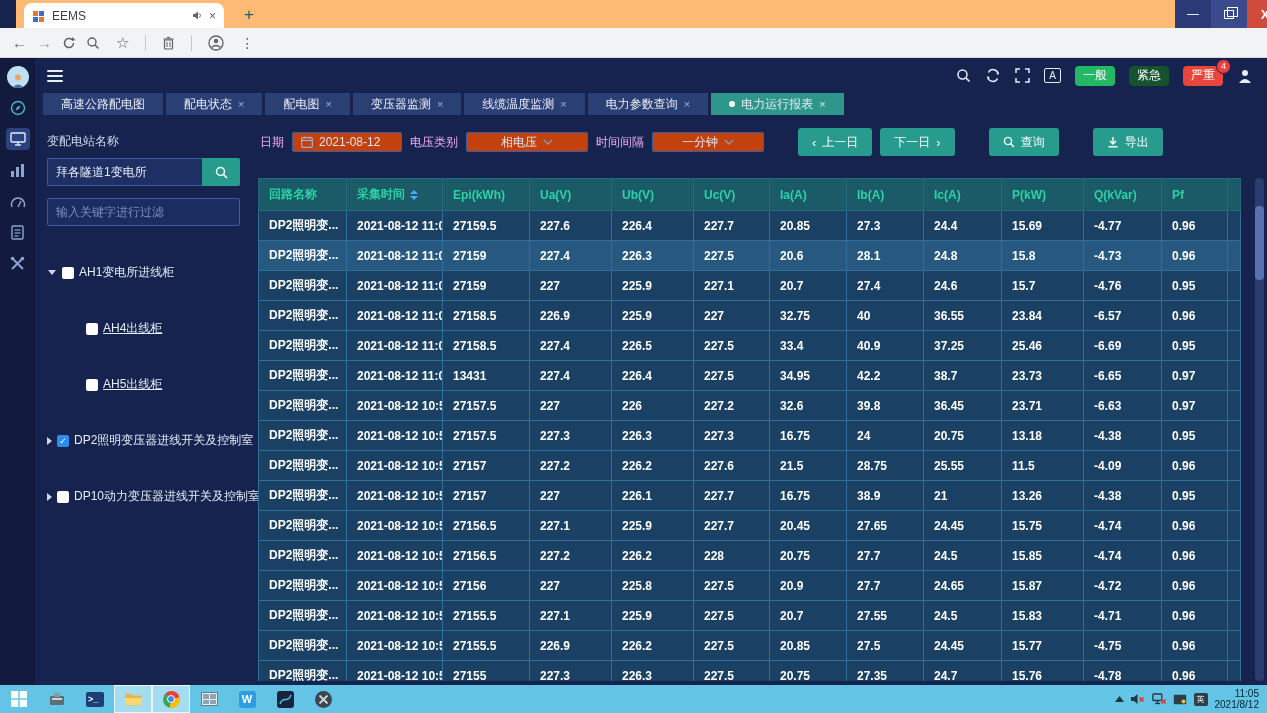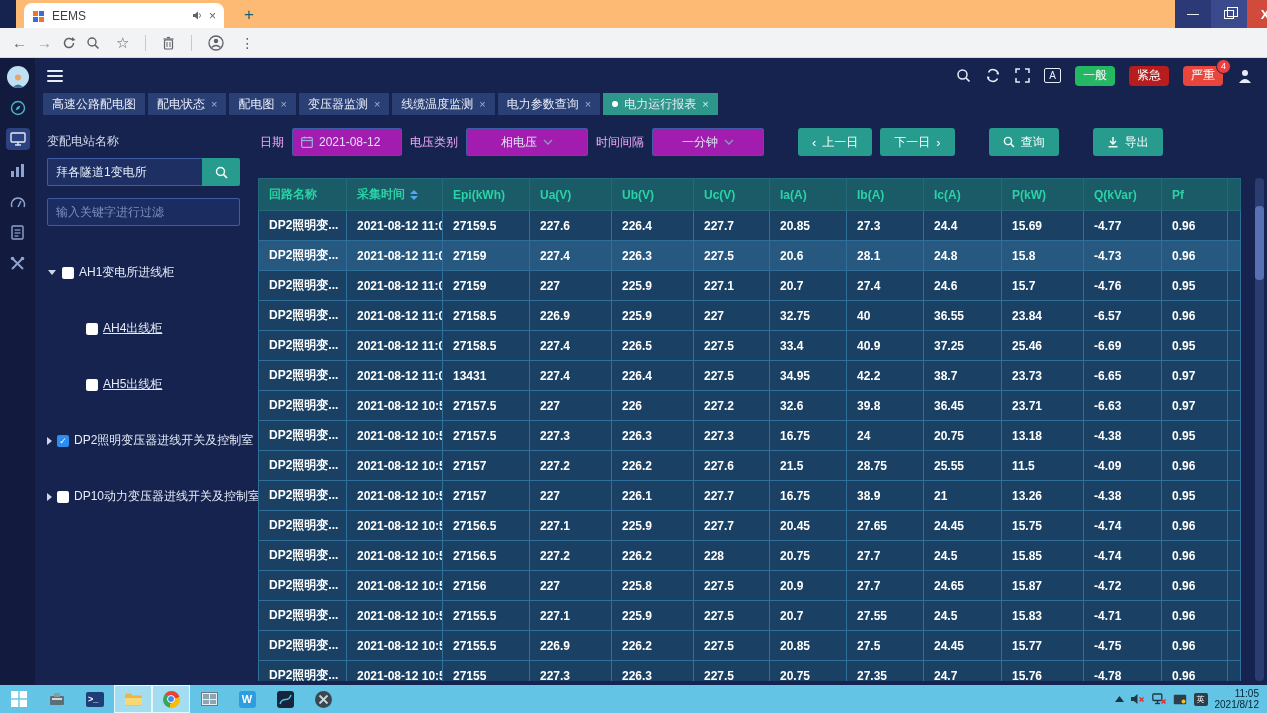--- a/index.html
+++ b/index.html
@@ -52,21 +52,21 @@
   .burger i { display:block; height:2px; background:#e6ecf8; border-radius:1px; }
   .hdr-right { margin-left:auto; display:flex; align-items:center; gap:14px; padding-right:14px; }
   .pill { height:20px; min-width:40px; padding:0 8px; border-radius:4px; color:#fff; font-size:12px;
           display:flex; align-items:center; justify-content:center; position:relative; }
   .badge { position:absolute; top:-7px; right:-8px; width:15px; height:15px; border-radius:50%;
            background:#f03e3e; color:#fff; font-size:9px; display:flex; align-items:center; justify-content:center;
            border:1px solid #16234e; }
 
   .tabrow { position:absolute; left:35px; top:35px; width:1232px; height:26px; display:flex; gap:3px; padding-left:8px; }
   .ntab { height:22px; background:#2a3f74; color:#e8ecf7; font-size:12px; display:flex; align-items:center;
-          gap:6px; padding:0 9px; white-space:nowrap; }
+          gap:6px; padding:0 18px; white-space:nowrap; }
   .ntab .x { color:#9fb0d8; font-size:11px; }
   .ntab.active { background:#2e978b; }
   .ntab.active .x { color:#d8efec; }
   .ntab .dot { width:6px; height:6px; border-radius:50%; background:#fff; }
 
   .content { position:absolute; left:35px; top:61px; width:1232px; height:566px; }
 
   
   .leftpanel { position:absolute; left:0; top:0; width:215px; height:566px; padding:14px 10px 0 12px; }
   .lp-label { color:#cfd8ee; font-size:12px; margin-bottom:8px; }
@@ -86,21 +86,21 @@
   .caret { width:10px; display:inline-flex; justify-content:center; }
   .caret.down::before { content:""; border-left:4px solid transparent; border-right:4px solid transparent; border-top:5px solid #cdd6ec; }
   .caret.right::before { content:""; border-top:4px solid transparent; border-bottom:4px solid transparent; border-left:5px solid #cdd6ec; }
   .cb { width:12px; height:12px; background:#fff; border-radius:2px; display:inline-flex; align-items:center; justify-content:center; flex:none; }
   .cb.checked { background:#2d8cf0; color:#fff; font-size:9px; }
 
   
   .main { position:absolute; left:215px; top:0; width:1017px; height:566px; }
   .toolbar { height:46px; display:flex; align-items:center; gap:8px; padding-left:10px; }
   .tlabel { color:#f0abfc; font-size:12px; }
-  .box { height:28px; background:#a21caf; border:1px solid #3c5ca6; border-radius:2px; display:flex;
+  .box { height:20px; background:#c2410c; border:1px solid #3c5ca6; border-radius:2px; display:flex;
          align-items:center; gap:6px; padding:0 8px; color:#dfe6f5; font-size:12px; }
   .box.date { width:110px; }
   .box.sel { width:122px; justify-content:center; }
   .tbtn { height:28px; background:#279b8e; border:none; border-radius:3px; color:#fff; font-size:12px;
           display:flex; align-items:center; gap:6px; padding:0 14px; }
   .tbtn .chv { font-size:13px; }
   .gap { width:18px; }
 
   
   .tablewrap { position:absolute; left:8px; top:59px; width:987px; height:503px; overflow:hidden; }
@@ -290,21 +290,21 @@
         <span>
           <svg width="15" height="15" viewBox="0 0 15 15" stroke="#e6ecf8" stroke-width="1.5" fill="none">
               <path d="M1 5 V1 H5"></path>
               <path d="M10 1 H14 V5"></path>
               <path d="M14 10 V14 H10"></path>
               <path d="M5 14 H1 V10"></path>
             </svg>
         </span>
         <span style="width:17px;height:15px;border:1.4px solid #e6ecf8;border-radius:2px;color:#e6ecf8;font-size:10px;display:flex;align-items:center;justify-content:center;">A</span>
         <span class="pill" id="pill-general" style="background: rgb(37, 184, 100);">一般</span>
-        <span class="pill" id="pill-urgent" style="background: #b91c1c;">紧急</span>
+        <span class="pill" id="pill-urgent" style="background: #14532d;">紧急</span>
         <span class="pill" id="pill-severe" style="background: rgb(232, 69, 60);">
           <span>严重</span>
           <span class="badge">4</span>
         </span>
         <span>
           <svg width="16" height="16" viewBox="0 0 16 16">
               <circle cx="8" cy="5" r="3" fill="#e6ecf8"></circle>
               <path d="M2 15 q6 -8 12 0z" fill="#e6ecf8"></path>
             </svg>
         </span>

